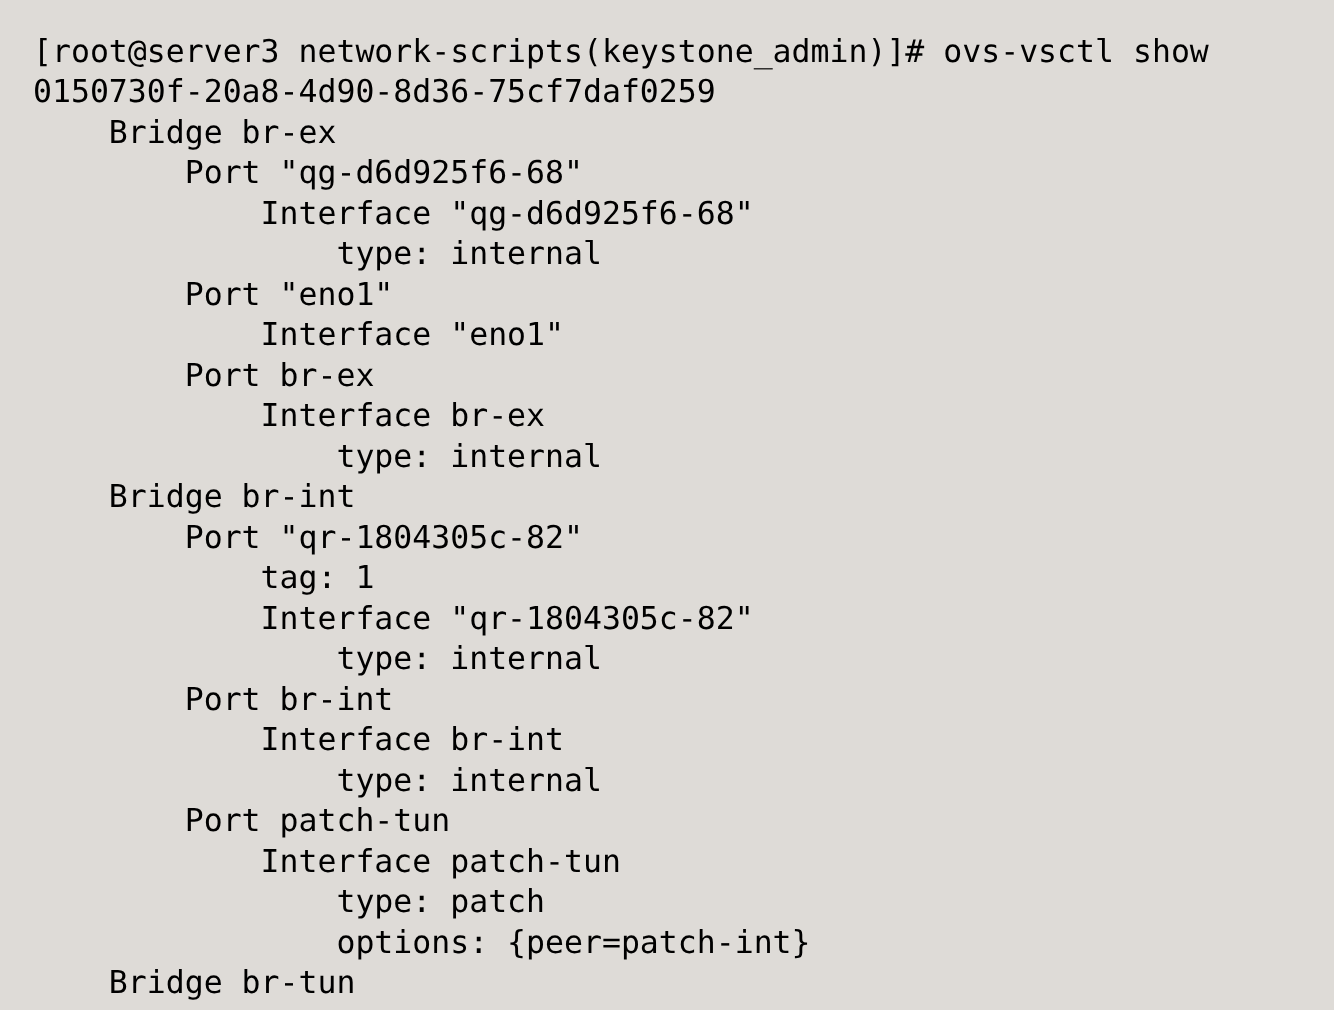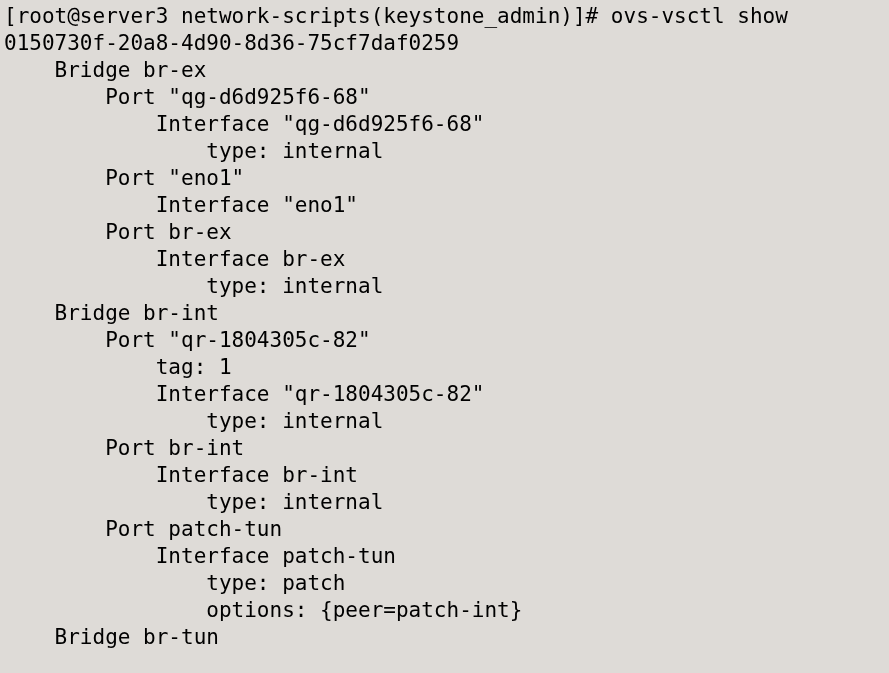--- a/index.html
+++ b/index.html
@@ -8,21 +8,21 @@
     width: 889px;
     height: 673px;
     background: #dedbd7;
     color: #000000;
     font-family: "DejaVu Sans Mono", "Liberation Mono", "Courier New", monospace;
     font-size: 21px;
     line-height: 27px;
     overflow: hidden;
   }
   pre {
-    margin: 0;
+    margin: 18px;
     padding: 3px 4px;
     white-space: pre;
   }
 </style>
 </head>
 <body>
 
 <pre id="terminal">[root@server3 network-scripts(keystone_admin)]# ovs-vsctl show
 0150730f-20a8-4d90-8d36-75cf7daf0259
     Bridge br-ex

